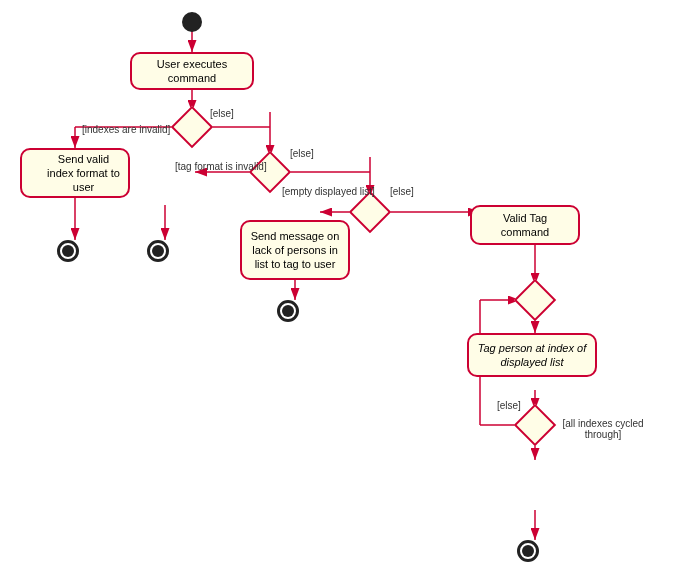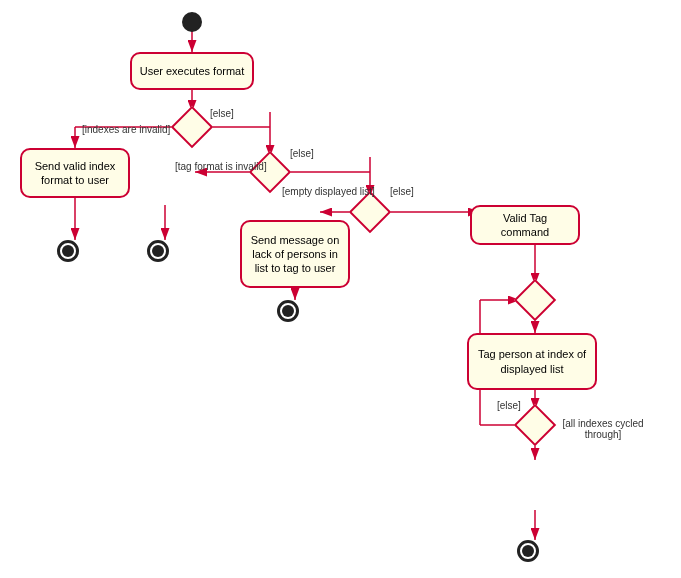--- a/index.html
+++ b/index.html
@@ -123,56 +123,56 @@
     <line x1="480" y1="300" x2="520" y2="300" stroke="#cc0033" stroke-width="1.5" marker-end="url(#arrowhead)"></line>
 
     <line x1="535" y1="440" x2="535" y2="460" stroke="#cc0033" stroke-width="1.5" marker-end="url(#arrowhead)"></line>
 
     <line x1="535" y1="510" x2="535" y2="540" stroke="#cc0033" stroke-width="1.5" marker-end="url(#arrowhead)"></line>
 
   </svg>
 
   <div class="node-circle" style="left:182px; top:12px; width:20px; height:20px;"></div>
 
-  <div class="node-box" style="left:130px; top:52px; width:124px; height:38px;">User executes format</div>
+  <div class="node-box" style="left:130px; top:52px; width:124px; height:38px;">User executes command</div>
 
   <div class="node-diamond" style="left:177px; top:112px;"></div>
 
   <div class="edge-label" style="left:82px; top:124px;">[indexes are invalid]</div>
 
   <div class="edge-label" style="left:210px; top:108px;">[else]</div>
 
-  <div class="node-box" style="left:20px; top:148px; width:110px; height:50px;">Send valid index format to user</div>
+  <div class="node-box" style="left:20px; top:148px; width:110px; height:50px;padding-left:23px;">Send valid index format to user</div>
 
   <div class="node-diamond" style="left:255px; top:157px;"></div>
 
   <div class="edge-label" style="left:175px; top:148px;margin-top:13px;">[tag format is invalid]</div>
 
   <div class="edge-label" style="left:290px; top:148px;">[else]</div>
 
 
   <div class="node-diamond" style="left:355px; top:197px;"></div>
 
   <div class="edge-label" style="left:282px; top:186px;">[empty displayed list]</div>
 
   <div class="edge-label" style="left:390px; top:186px;">[else]</div>
 
-  <div class="node-box" style="left:240px; top:220px; width:110px; height:68px;">Send message on lack of persons in list to tag to user</div>
+  <div class="node-box" style="left:240px; top:220px; width:110px; height:60px;">Send message on lack of persons in list to tag to user</div>
 
   <div class="node-box" style="left:470px; top:205px; width:110px; height:40px;">Valid Tag command</div>
 
   <div class="node-end" style="left:57px; top:240px; width:22px; height:22px;"></div>
 
   <div class="node-end" style="left:147px; top:240px; width:22px; height:22px;"></div>
 
   <div class="node-end" style="left:277px; top:300px; width:22px; height:22px;"></div>
 
   <div class="node-diamond" style="left:520px; top:285px;"></div>
 
-  <div class="node-box" style="left:467px; top:333px; width:130px; height:57px;">Tag person at index of displayed list</div>
+  <div class="node-box" style="left:467px; top:333px; width:130px; height:44px;font-style:italic;">Tag person at index of displayed list</div>
 
   <div class="node-diamond" style="left:520px; top:410px;"></div>
 
   <div class="edge-label" style="left:497px; top:400px;">[else]</div>
 
   <div class="edge-label" style="left:543px; top:418px; width:120px;text-align:center;">[all indexes cycled through]</div>
 
 
   <div class="node-end" style="left:517px; top:540px; width:22px; height:22px;"></div>
 

